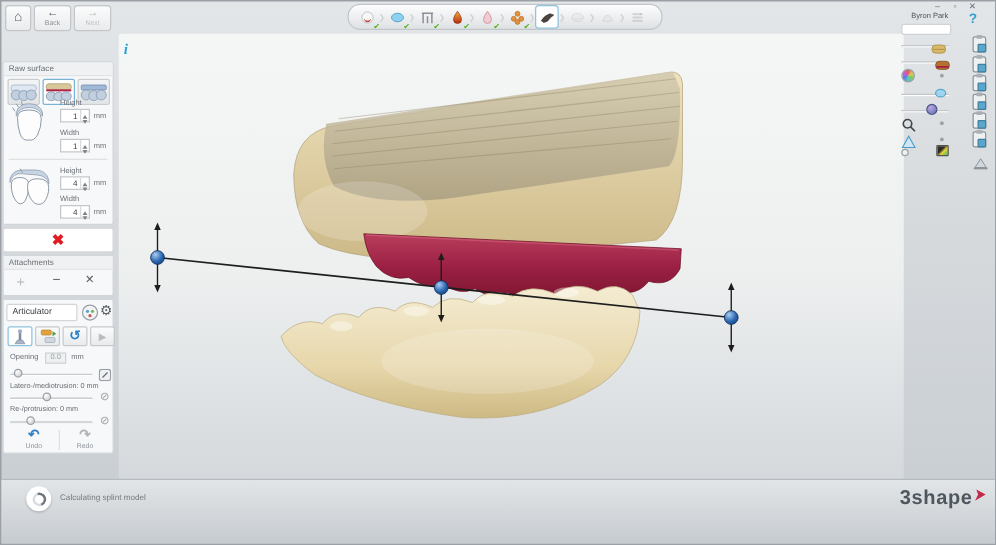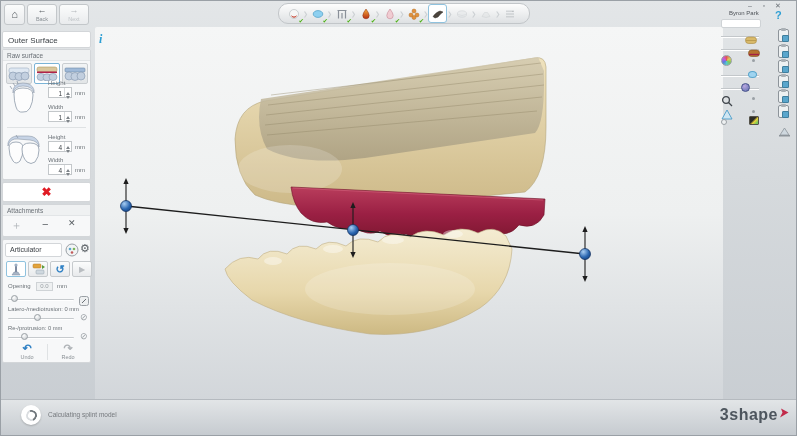--- a/index.html
+++ b/index.html
@@ -66,21 +66,21 @@
        text-align:center;color:#6a7076;}
   .pname{position:absolute;font-size:6px;color:#4c5156;white-space:nowrap;}
   .pbox{position:absolute;background:#fff;border:1px solid #cfd3d6;border-radius:2px;}
   .helpq{position:absolute;color:#2e9fd4;font-weight:bold;font-size:11px;}
   .rtrack{position:absolute;height:2px;background:#c3c7ca;border-bottom:1px solid #fff;}
   .dot{position:absolute;width:3px;height:3px;border-radius:50%;background:#9aa0a5;}
   .clip{position:absolute;width:11px;height:13px;border:1px solid #8d949a;background:#eef1f2;border-radius:2px;}
   .clip:before{content:"";position:absolute;top:-2px;left:2px;width:5px;height:3px;background:#aab0b5;border-radius:1px;}
   .clip:after{content:"";position:absolute;right:-1px;bottom:-1px;width:5px;height:5px;background:#5aa6cc;border:1px solid #3f7f9e;border-radius:1px;}
   
-  .statusbar{position:absolute;left:0;right:0;bottom:0;height:36px;
+  .statusbar{position:absolute;left:0;right:0;bottom:0;height:52px;
        background:linear-gradient(180deg,#e2e5e7,#c6cbd0);border-top:1px solid #b5babf;}
   .spinwrap{position:absolute;left:20px;top:5px;width:20px;height:20px;border-radius:50%;
        background:#fff;box-shadow:0 1px 2px rgba(0,0,0,.2);display:flex;align-items:center;justify-content:center;}
   .ring{width:11px;height:11px;border-radius:50%;border:2px solid #dadde0;
        border-top-color:#70777c;border-right-color:#70777c;transform:rotate(25deg);}
   .smsg{position:absolute;left:47px;top:11px;font-size:6.5px;color:#75797d;}
   .logo{position:absolute;right:18px;top:6px;font-size:16px;font-weight:600;color:#4e565e;letter-spacing:.5px;}
   .logomark{position:absolute;right:6px;top:5px;}
   .infoI{position:absolute;left:98px;top:31px;font-family:"Liberation Serif",serif;
        font-style:italic;font-weight:bold;font-size:12px;color:#2e9fd4;}
@@ -176,23 +176,20 @@
   </div>
   <div class="navbtn" style="left:26px;top:3px;width:30px;height:21px;">
     <span class="glyph">←</span>
     <span class="lbl">Back</span>
   </div>
   <div class="navbtn disabled" style="left:58px;top:3px;width:30px;height:21px;">
     <span class="glyph">→</span>
     <span class="lbl">Next</span>
   </div>
 
-  <div class="box titlebox" style="left:1px;top:30px;width:89px;height:17px;">
-    <span>Outer Surface</span>
-  </div>
 
   <div class="box" style="left:1px;top:48px;width:89px;height:131px;">
     <span class="sechdr">Raw surface</span>
 
     <div class="thumb" style="left:3px;top:13px;">
       <svg width="22" height="15">
         <rect x="1" y="2" width="20" height="5" rx="2" fill="#dfe8f2" stroke="#9fb0c4" stroke-width="0.6"></rect>
         <ellipse cx="5" cy="10" rx="4" ry="4" fill="#c2cfdf" stroke="#8395ad" stroke-width="0.6"></ellipse>
         <ellipse cx="11" cy="10.5" rx="4" ry="4" fill="#c2cfdf" stroke="#8395ad" stroke-width="0.6"></ellipse>
         <ellipse cx="17" cy="10" rx="4" ry="4" fill="#c2cfdf" stroke="#8395ad" stroke-width="0.6"></ellipse>

